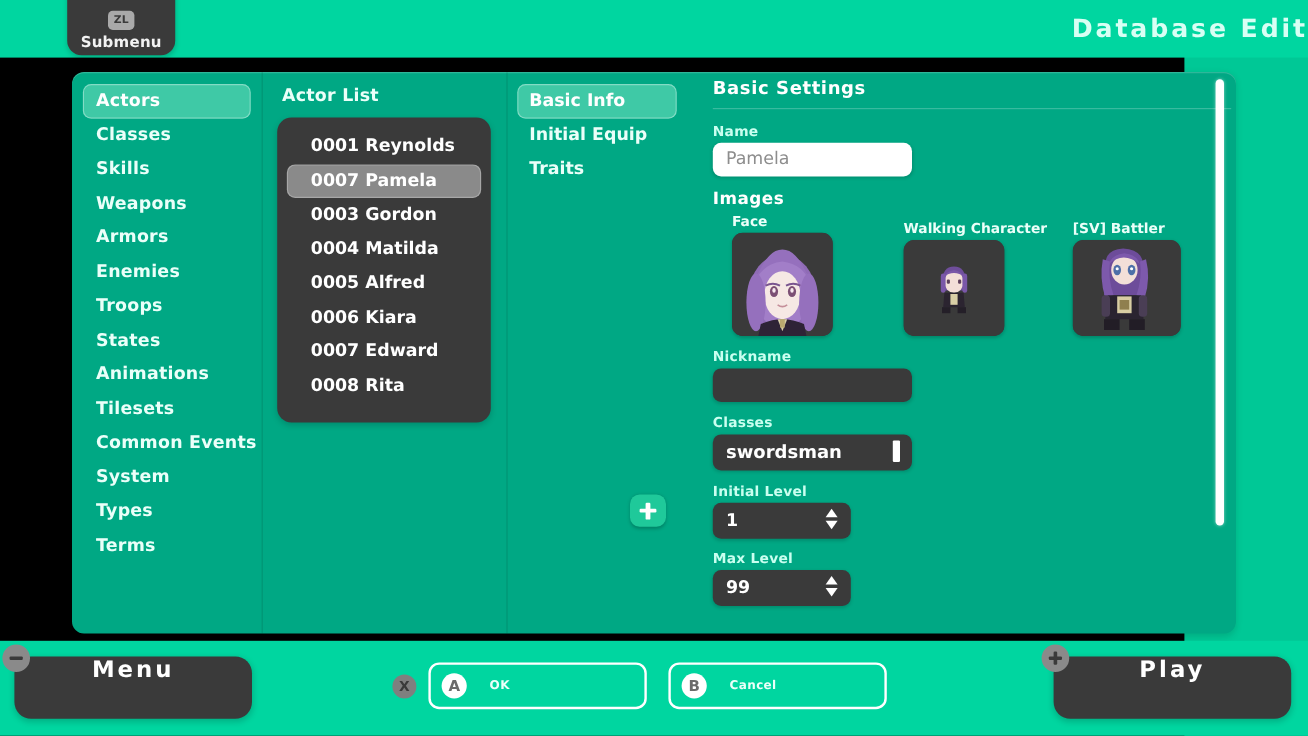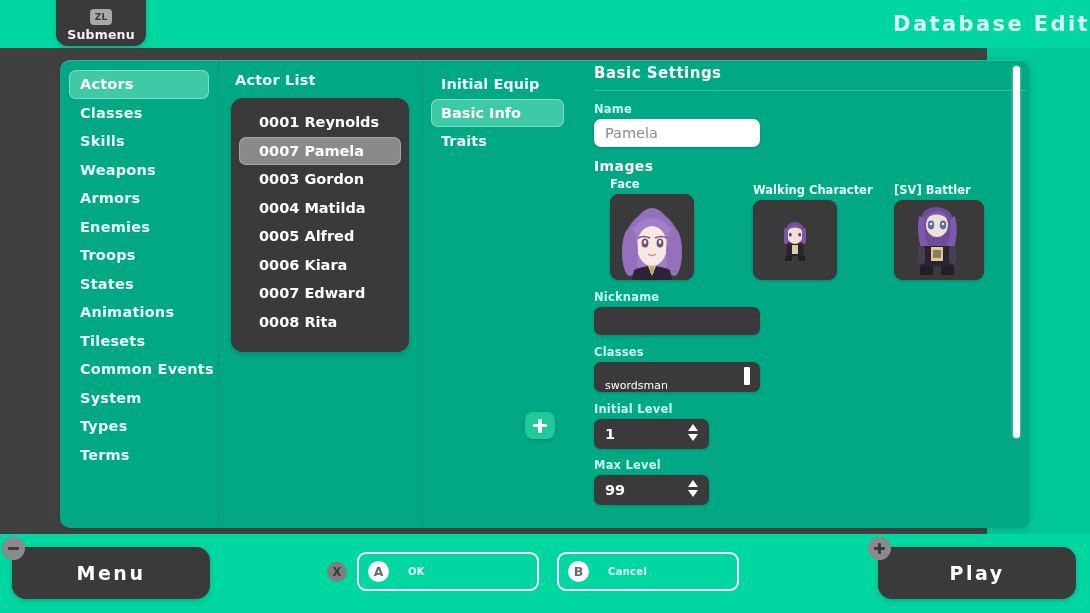--- a/index.html
+++ b/index.html
@@ -5,21 +5,21 @@
   html, body {
     margin: 0; padding: 0;
     width: 1090px; height: 613px;
     overflow: hidden;
     background: #00c896;
     font-family: "DejaVu Sans", sans-serif;
   }
   #app {
     position: relative;
     width: 987px; height: 613px;
-    background: #404040;
+    background: #000000;
   }
 
   
   .topbar {
     position: absolute; left: 0; top: 0; width: 1090px; height: 48px;
     background: #00d6a0;
   }
   .submenu-btn {
     position: absolute; left: 56px; top: -14px;
     width: 90px; height: 60px;
@@ -177,22 +177,22 @@
     color: #8d8d8d; font-size: 14.5px;
     display: flex; align-items: center;
     padding-left: 11px; box-sizing: border-box;
     box-shadow: 0 1px 3px rgba(0,0,0,0.16);
   }
   .input-dark {
     position: relative;
     width: 166px; height: 28px;
     background: #3a3a3a;
     border-radius: 7px;
-    color: #ffffff; font-size: 11px; font-weight: normal;
-    display: flex; align-items: flex-end;
+    color: #ffffff; font-size: 15px; font-weight: bold;
+    display: flex; align-items: center;
     padding-left: 11px; box-sizing: border-box;
     box-shadow: 0 1px 3px rgba(0,0,0,0.16);
   }
   .caret {
     position: absolute; right: 10px; top: 5px;
     width: 6px; height: 18px; background: #ffffff; border-radius: 1px;
   }
   .stepper {
     position: relative;
     width: 115px; height: 30px;
@@ -242,21 +242,21 @@
 
   
   .bottombar {
     position: absolute; left: 0; bottom: 0; width: 1090px; height: 79px;
     background: #00d6a0;
   }
   .pill-dark {
     position: absolute;
     background: #3a3a3a;
     border-radius: 14px;
-    display: flex; align-items: center; justify-content: center;
+    display: flex; align-items: flex-start; justify-content: center;
     color: #ffffff; font-size: 19px; font-weight: bold;
     letter-spacing: 2.5px;
     box-shadow: 0 2px 5px rgba(0,0,0,0.18);
   }
   .menu-btn { left: 12px; top: 547px; width: 198px; height: 52px; }
   .play-btn { left: 878px; top: 547px; width: 198px; height: 52px; }
   .corner-badge {
     position: absolute; left: -10px; top: -10px;
     width: 23px; height: 23px; border-radius: 50%;
     background: #8a8a8a;
@@ -339,22 +339,22 @@
         <div class="actor-item">0007 Edward</div>
         <div class="actor-item">0008 Rita</div>
       </div>
       <div class="add-btn">
         <span class="plus-v"></span>
         <span class="plus-h"></span>
       </div>
     </div>
 
     <div class="tabcol">
+      <div class="tab-item sel">Basic Info</div>
       <div class="tab-item">Initial Equip</div>
-      <div class="tab-item sel">Basic Info</div>
       <div class="tab-item">Traits</div>
     </div>
 
     <div class="formcol">
       <div class="form-title">Basic Settings</div>
       <div class="hr"></div>
 
       <div class="fld-label">Name</div>
       <div class="input-white">Pamela</div>
 

